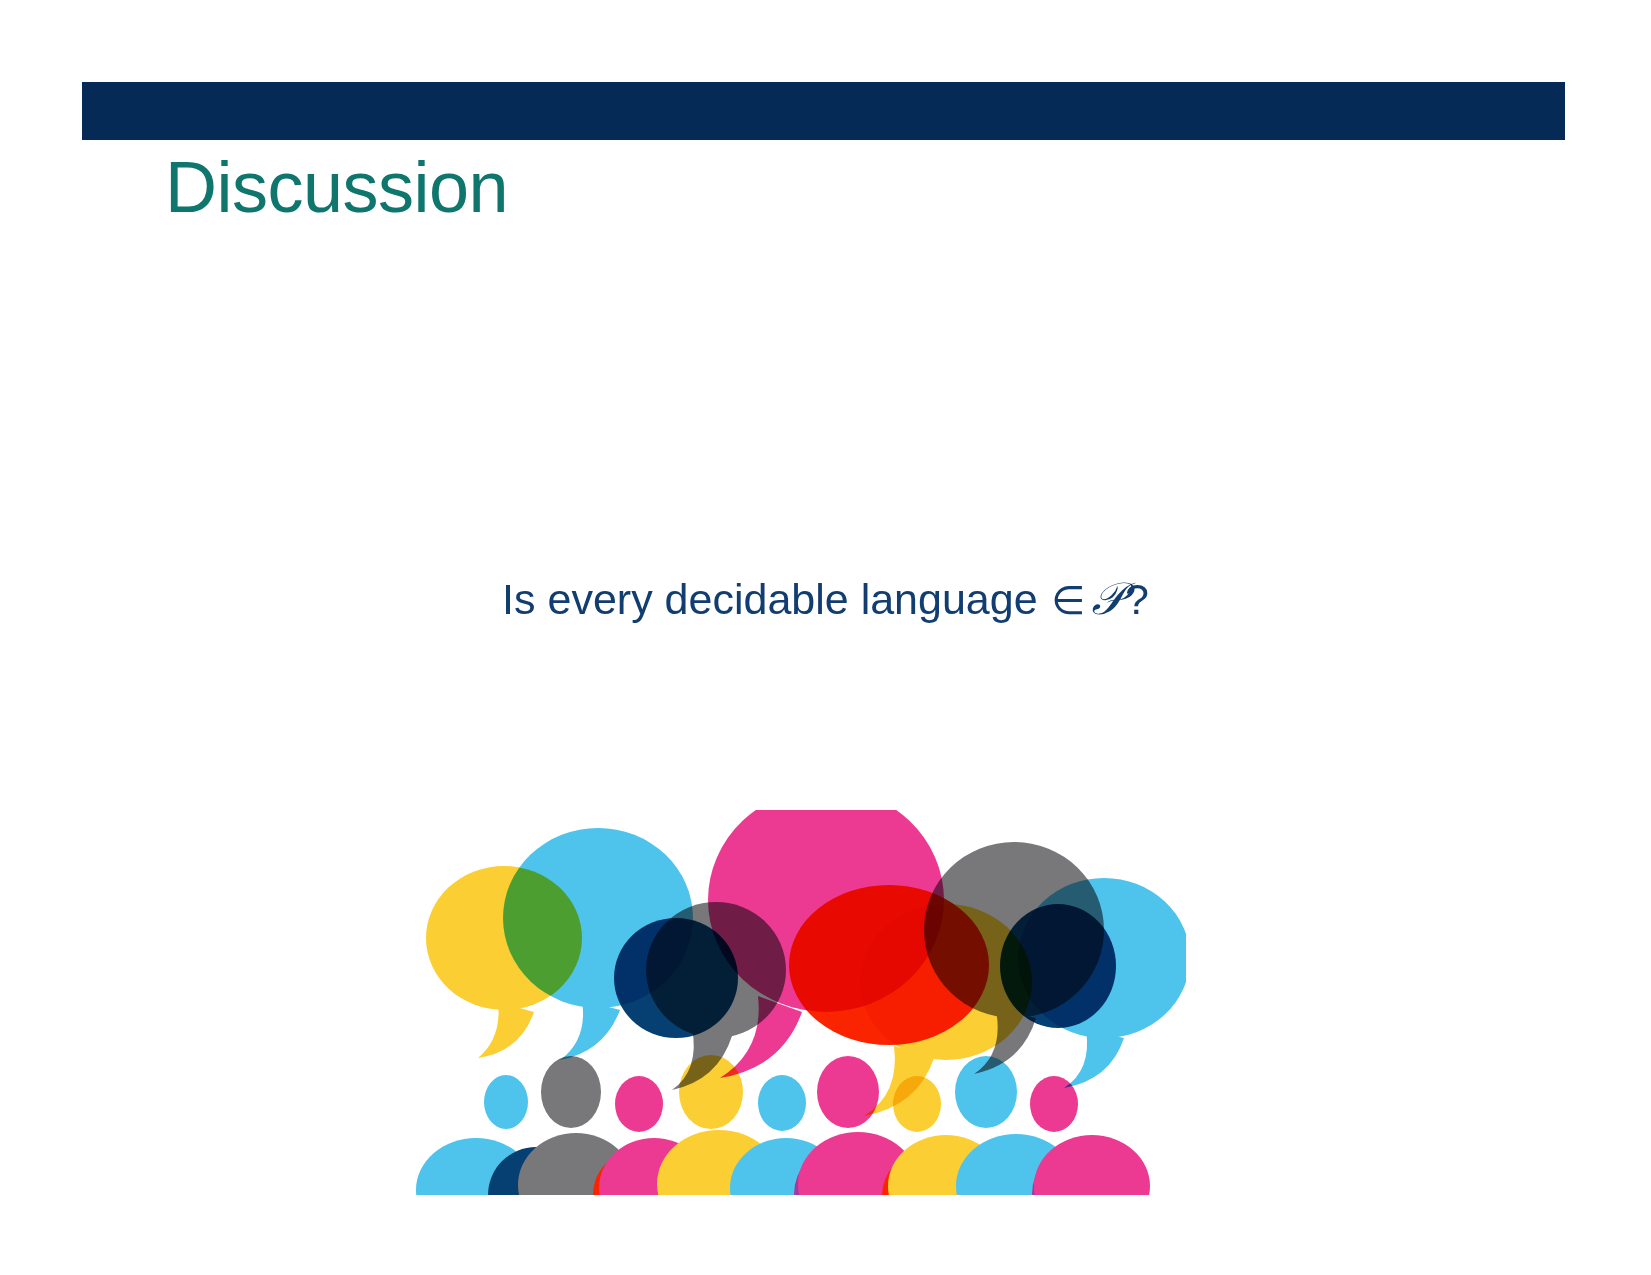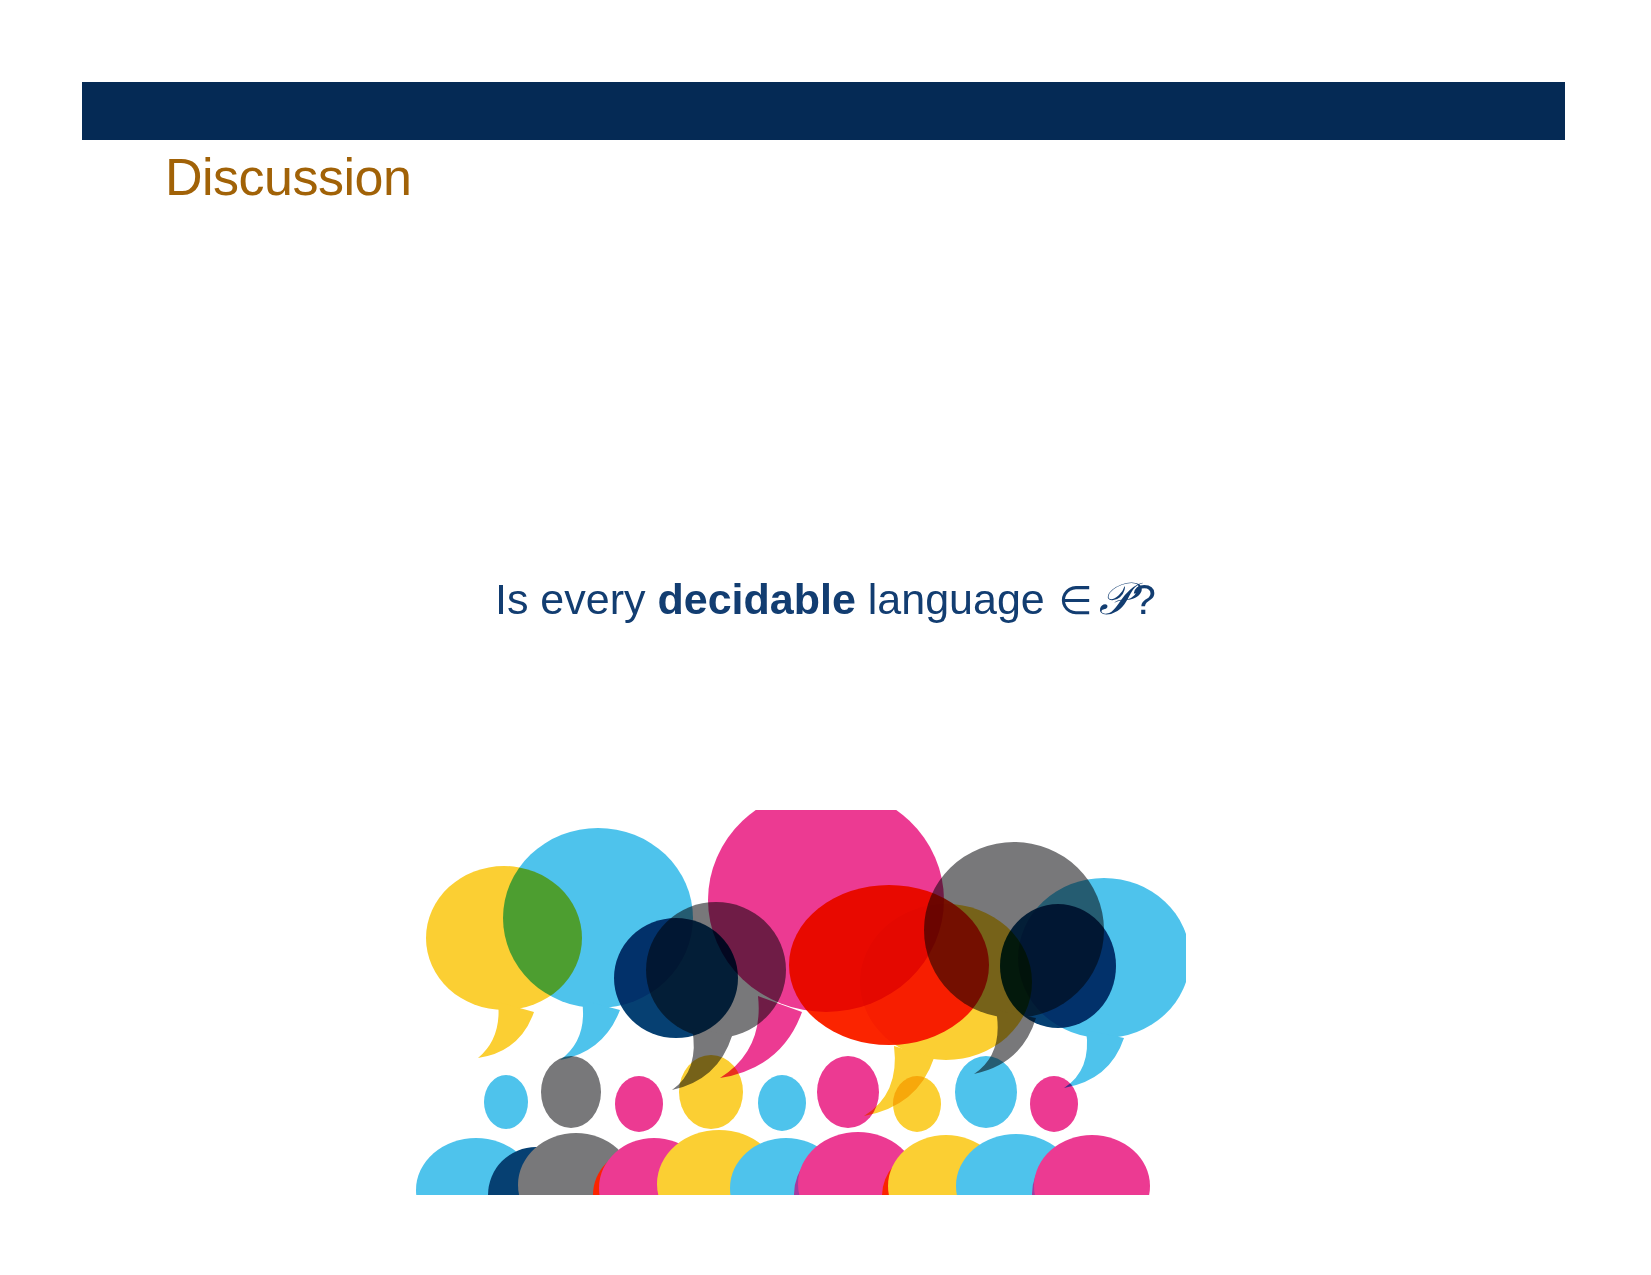--- a/index.html
+++ b/index.html
@@ -33,23 +33,23 @@
     width: 1483px;
     height: 58px;
     background: #052a55;
   }
 
   
   .slide-title {
     position: absolute;
     left: 165px;
     top: 150px;
-    color: #a16207;
+    color: #0f766e;
     font-family: "Liberation Sans", sans-serif;
-    font-size: 52px;
+    font-size: 72px;
     font-weight: 400;
     letter-spacing: -0.5px;
     line-height: 1.05;
     white-space: nowrap;
   }
 
   
   .question-line {
     position: absolute;
     left: 0;
@@ -57,21 +57,21 @@
     width: 1651px;
     text-align: center;
     color: #123d71;
     font-family: "Liberation Sans", sans-serif;
     font-size: 43px;
     font-weight: 400;
     line-height: 1.2;
     white-space: nowrap;
   }
   .question-line .q-strong {
-    font-weight: 700;
+    font-weight: 400;
   }
   .question-line .q-sym {
     font-family: "DejaVu Sans", sans-serif;
     font-size: 39px;
     padding: 0 2px;
   }
   .question-line .q-cal {
     font-family: "DejaVu Serif", serif;
     font-style: italic;
     font-size: 45px;

